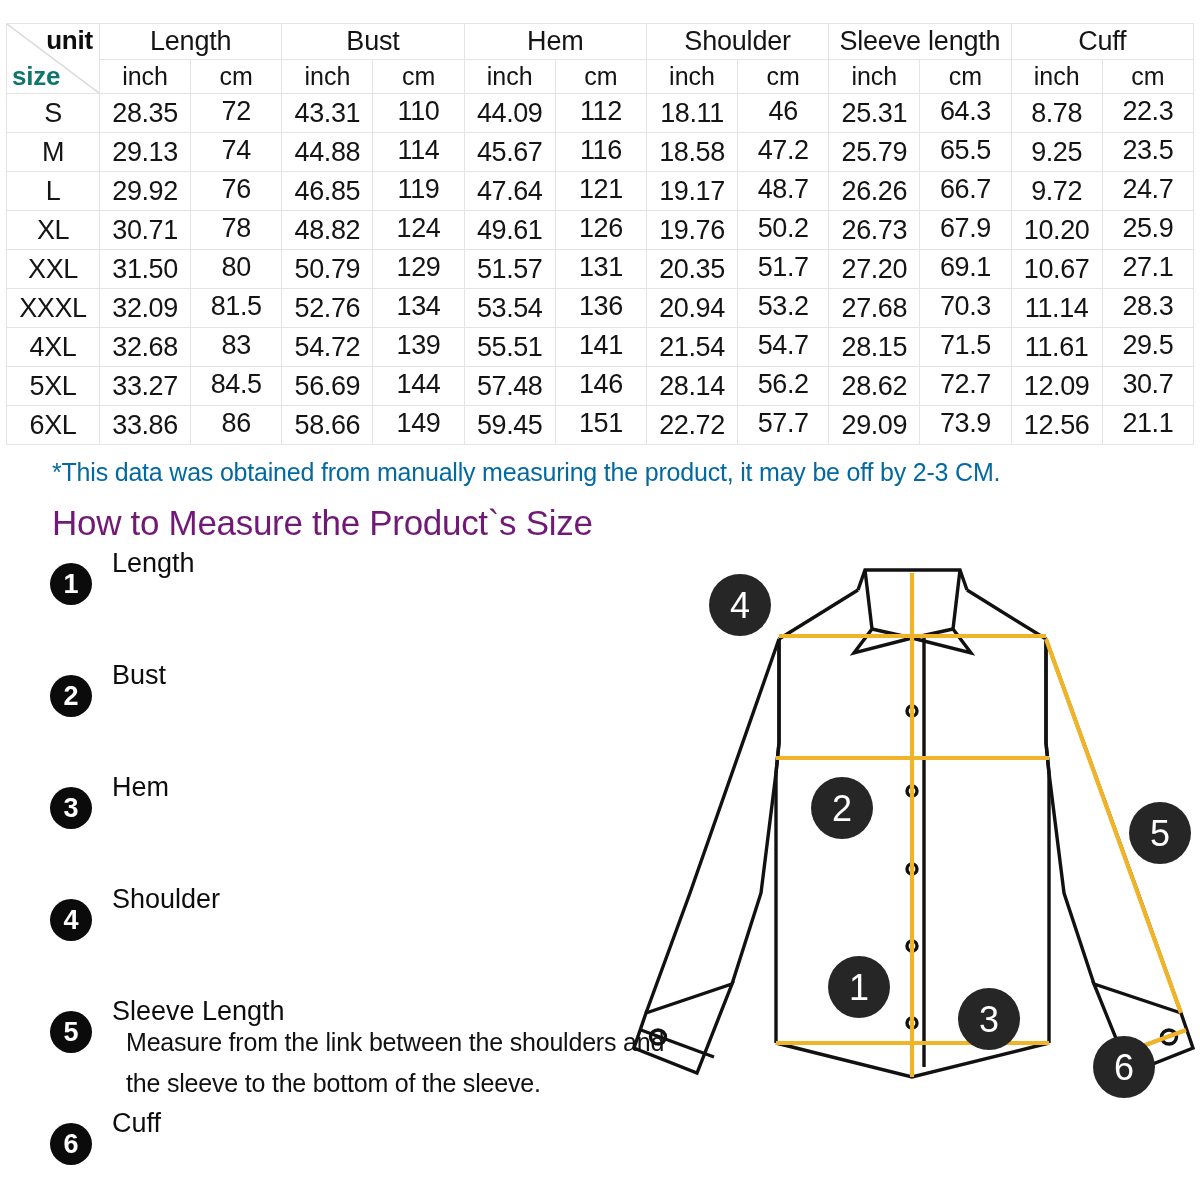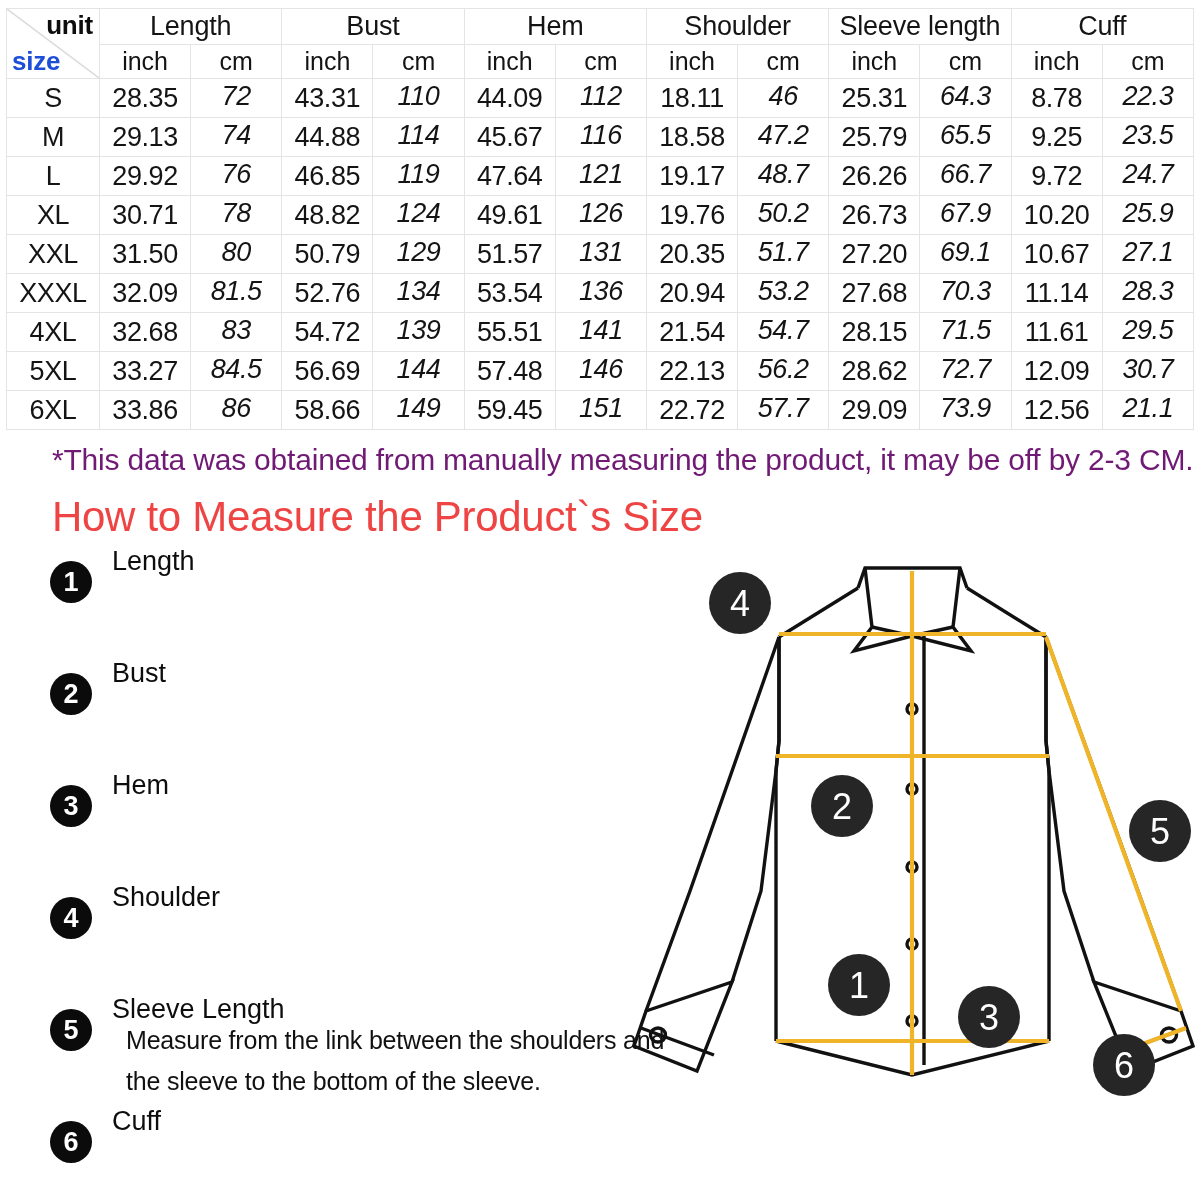--- a/index.html
+++ b/index.html
@@ -14,20 +14,21 @@
     color: #111111;
     overflow: hidden;
     position: relative;
   }
 
   
   .size-table-wrap {
     padding: 8px 6px 0 6px;
     box-sizing: border-box;
     width: 1200px;
+    margin-top: 15px;
   }
   table.size-table {
     border-collapse: collapse;
     width: 1188px;
     table-layout: fixed;
   }
   table.size-table td,
   table.size-table th {
     border: 1px solid #e4e4e4;
     text-align: center;
@@ -65,44 +66,44 @@
     font-size: 26px;
     font-weight: 700;
     color: #0d0d0d;
   }
   .corner-size {
     position: absolute;
     left: 5px;
     bottom: 1px;
     font-size: 26px;
     font-weight: 700;
-    color: #1d4ed8;
+    color: #0f766e;
   }
   tbody tr { height: 39px; }
   tbody td {
     font-size: 27px;
     letter-spacing: -0.4px;
   }
   tbody td.sz {
     font-size: 27px;
   }
   
-  tbody td.lo { vertical-align: bottom; padding-bottom: 5px; font-style: italic; }
+  tbody td.lo { vertical-align: bottom; padding-bottom: 5px; }
 
   
   .footnote {
     margin: 13px 0 12px 52px;
-    font-size: 30px;
-    color: #701a75;
+    font-size: 25px;
+    color: #0369a1;
     letter-spacing: -0.2px;
   }
   .how-title {
     margin: 16px 0 0 52px;
-    font-size: 42px;
-    color: #ef4444;
+    font-size: 35px;
+    color: #701a75;
     letter-spacing: -0.3px;
     font-weight: 400;
   }
 
   
   .lower {
     position: relative;
     width: 1200px;
     height: 690px;
   }
@@ -306,21 +307,21 @@
           <td class="lo">29.5</td>
         </tr>
         <tr>
           <td class="sz">5XL</td>
           <td>33.27</td>
           <td class="lo">84.5</td>
           <td>56.69</td>
           <td class="lo">144</td>
           <td>57.48</td>
           <td class="lo">146</td>
-          <td>22.13</td>
+          <td>28.14</td>
           <td class="lo">56.2</td>
           <td>28.62</td>
           <td class="lo">72.7</td>
           <td>12.09</td>
           <td class="lo">30.7</td>
         </tr>
         <tr>
           <td class="sz">6XL</td>
           <td>33.86</td>
           <td class="lo">86</td>

